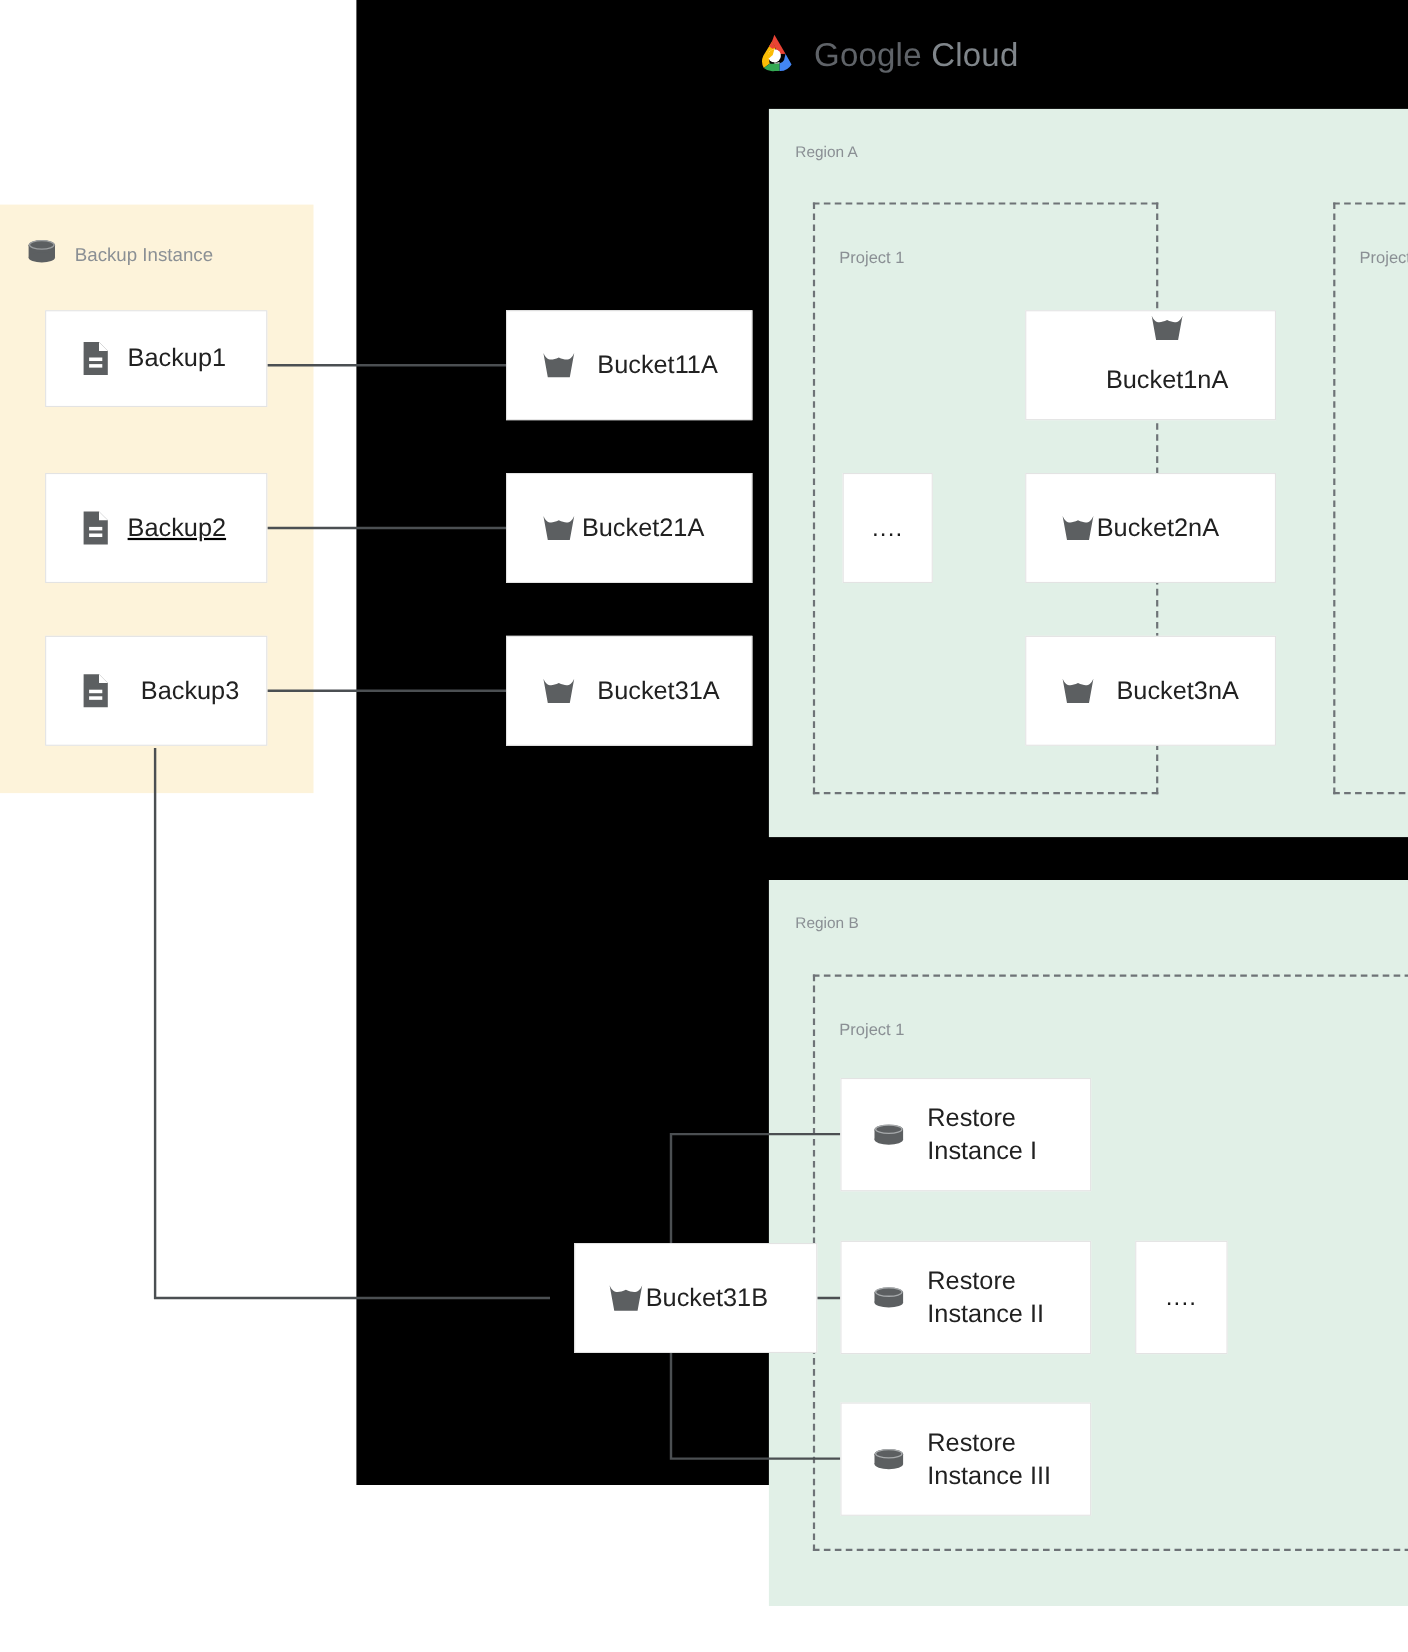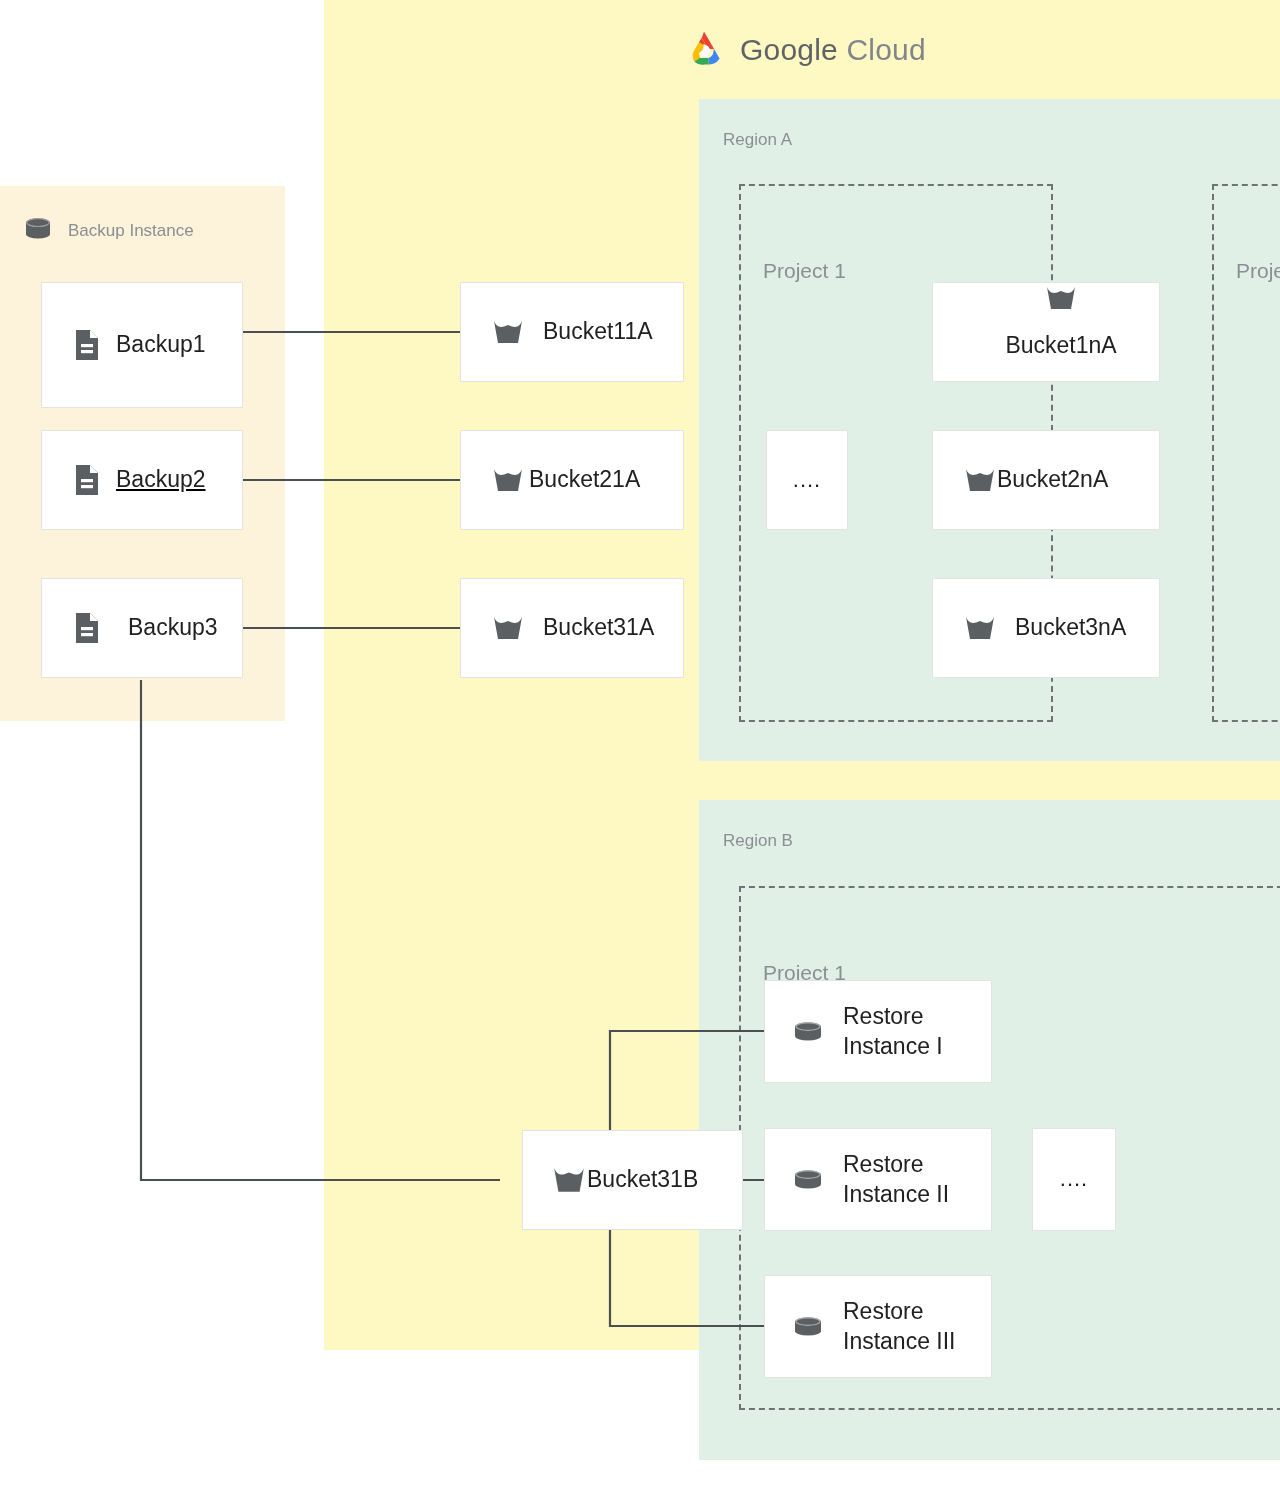--- a/index.html
+++ b/index.html
@@ -7,44 +7,44 @@
     width: 1280px; height: 1502px;
     background: #ffffff;
     font-family: "Liberation Sans", sans-serif;
     overflow: hidden;
   }
   #stage { position: relative; width: 1280px; height: 1502px; background:#ffffff; }
 
   
   .gc-panel {
     position:absolute; left:324px; top:0px; width:956px; height:1350px;
-    background:#fef9c3;
+    background:#000000;
   }
   .gc-logo-row {
     position:absolute; left:358px; top:28px; display:flex; align-items:center; gap:14px;
   }
   .gc-logo-text { font-size:30px; color:#5f6368; letter-spacing:0.2px; white-space:nowrap; }
   .gc-logo-text .w2 { color:#80868b; }
 
   .region {
     position:absolute; background:#e1f0e7;
   }
   #region-a { left:375px; top:99px; width:863px; height:662px; }
   #region-b { left:375px; top:800px; width:863px; height:660px; }
   .region-label {
     position:absolute; left:24px; top:31px;
-    font-size:17px; color:#8a8f94;
+    font-size:14px; color:#8a8f94;
   }
 
   .project {
     position:absolute; border:2px dashed #6e7377; background:transparent;
   }
   .project-label {
     position:absolute; left:22px; top:40px;
-    font-size:21px; color:#8a8f94;margin-top:33px;
+    font-size:15px; color:#8a8f94;
   }
   #project-1a { left:40px; top:85px; width:314px; height:538px; }
   #project-na { left:513px; top:85px; width:314px; height:538px; }
   #project-1b { left:40px; top:86px; width:783px; height:524px; }
 
   .backup-panel {
     position:absolute; left:0px; top:186px; width:285px; height:535px;
     background:#fdf3da;
   }
   .backup-head {
@@ -139,21 +139,21 @@
       <path d="M141,680 L141,1180 L500,1180"></path>
 
       <path d="M610,1130 L610,1031 L764,1031"></path>
 
       <path d="M721,1180 L764,1180"></path>
 
       <path d="M610,1230 L610,1326 L764,1326"></path>
     </g>
   </svg>
 
-  <div class="node" style="left:41px;  top:282px; width:202px; height:126px; padding-left:32px; gap:16px;">
+  <div class="node" style="left:41px;  top:282px; width:202px; height:88px; padding-left:32px; gap:16px;">
     <span class="ico">
       <svg width="26" height="32" viewBox="0 0 26 32">
         <path d="M2,1 H16 L24,9 V31 H2 Z" fill="#5c5f61"></path>
         <path d="M16,1 L24,9 H16 Z" fill="#ffffff"></path>
         <rect x="7" y="15" width="12" height="3.2" fill="#ffffff"></rect>
         <rect x="7" y="21" width="12" height="3.2" fill="#ffffff"></rect>
       </svg>
     </span>
     <span class="lbl">Backup1</span>
   </div>

